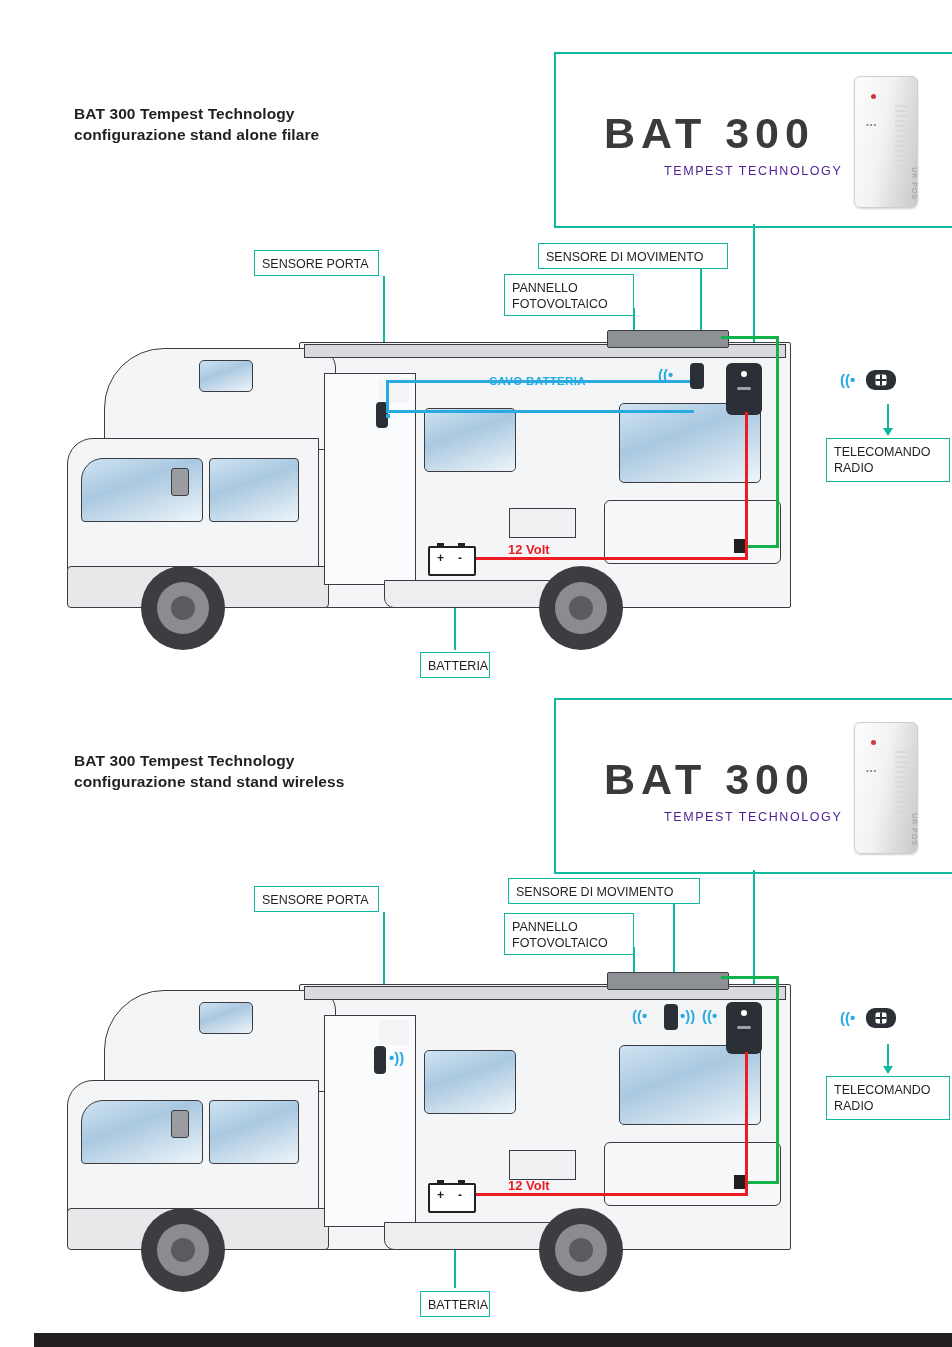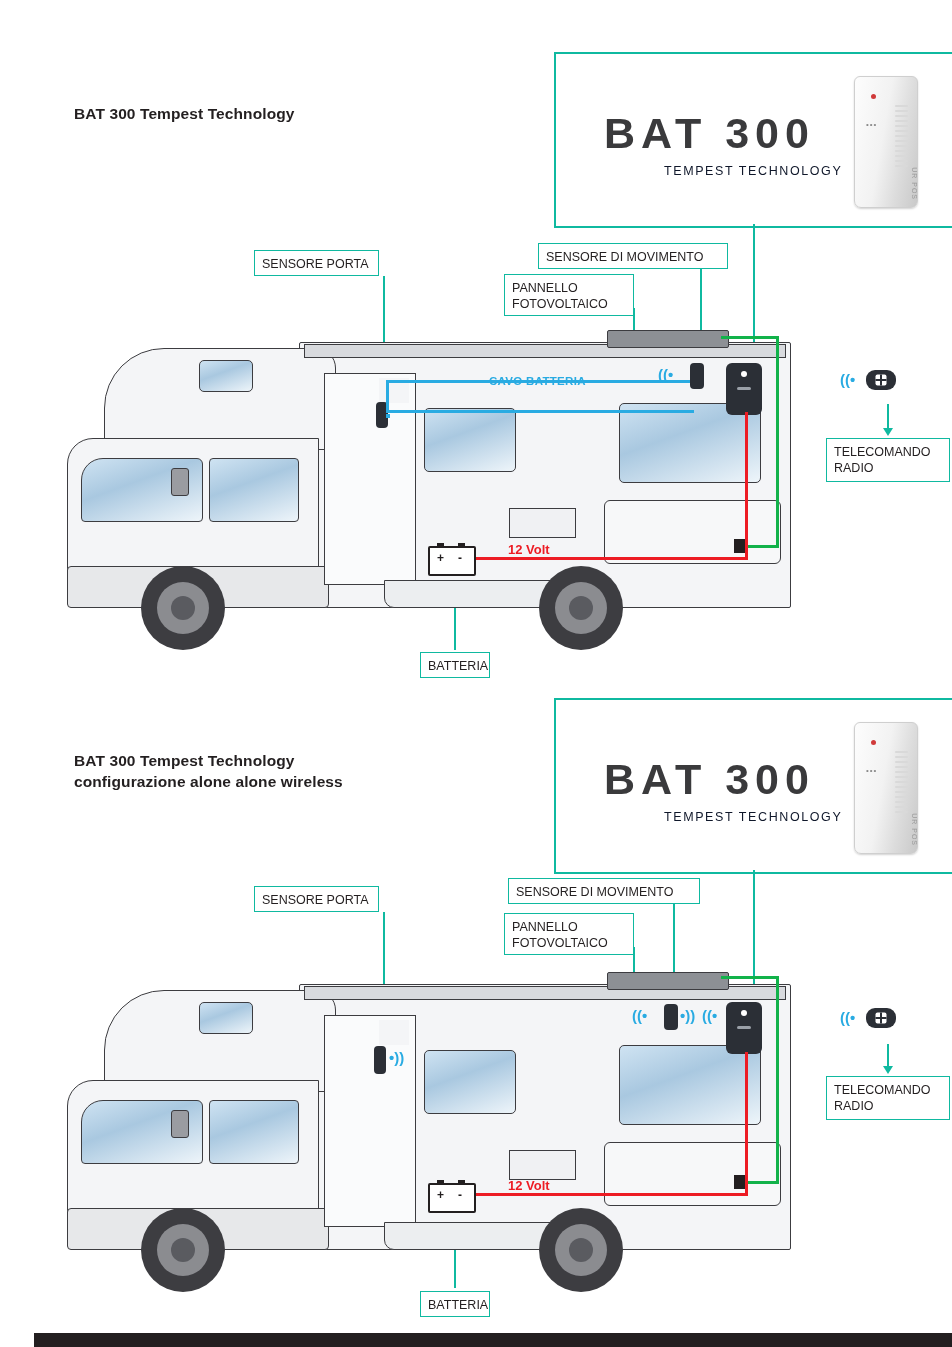--- a/index.html
+++ b/index.html
@@ -9,21 +9,21 @@
 
   .section{position:absolute;left:0;width:952px;height:660px;}
   #section-0{top:10px;}
   #section-1{top:670px;}
 
   .heading{position:absolute;font-size:15.5px;font-weight:bold;color:#231f20;line-height:1.38;letter-spacing:0.1px;}
 
   
   .product-box{position:absolute;border:2px solid #0fb9a0;background:#fff;}
   .prod-logo{position:absolute;color:#3a3a3c;font-weight:bold;letter-spacing:6px;font-size:43px;line-height:1;}
-  .prod-sub{position:absolute;color:#0f172a;font-size:12.5px;letter-spacing:1.6px;}
+  .prod-sub{position:absolute;color:#4c1d95;font-size:12.5px;letter-spacing:1.6px;}
 
   
   .dev{position:absolute;}
   .dev .body{position:absolute;left:0;top:0;width:100%;height:100%;background:linear-gradient(100deg,#fdfdfd 0%,#f2f2f2 45%,#dcdcdc 72%,#c9c9c9 100%);border-radius:6px 6px 7px 7px;border:1px solid #cfcfcf;box-shadow:0 1px 2px rgba(0,0,0,.18);}
   .dev .led{position:absolute;width:5px;height:5px;border-radius:50%;background:#d03a3a;}
   .dev .dots{position:absolute;font-size:8px;letter-spacing:1px;color:#8a8a8a;}
   .dev .vents{position:absolute;right:8px;top:22%;width:13px;height:55%;}
   .dev .vents i{display:block;height:2px;margin-bottom:3px;background:#d9d9d9;border-radius:1px;}
   .dev .brand{position:absolute;bottom:6px;right:5px;font-size:7px;color:#9a9a9a;transform:rotate(90deg);transform-origin:100% 100%;letter-spacing:1px;}
 
@@ -70,20 +70,21 @@
 </style>
 </head>
 <body>
 
 <div class="page">
 
   <div class="section" id="section-0">
 
     <div class="heading" style="left:40px; top:85px;">
       <div>BAT 300 Tempest Technology</div>
+      <div>configurazione stand alone filare</div>
     </div>
 
     <div class="product-box" style="left:520px; top:34px; width:400px; height:172px;">
       <div class="prod-logo" style="left:48px; top:58px;">BAT 300</div>
       <div class="prod-sub" style="left:108px; top:110px;">TEMPEST TECHNOLOGY</div>
 
       <div class="dev" style="left:298px; top:22px; width:62px; height:130px;">
         <div class="body"></div>
         <div class="led" style="left:17px; top:18px;"></div>
         <div class="dots" style="left:12px; top:44px;">•••</div>
@@ -214,21 +215,21 @@
       <div class="padline" style="left:50%;top:50%;transform:translate(-50%,-50%);width:11px;height:2px;"></div>
     </div>
     <div class="wave" style="left:806px; top:354px;">((•</div>
 
   </div>
 
   <div class="section" id="section-1">
 
     <div class="heading" style="left:40px; top:72px;">
       <div>BAT 300 Tempest Technology</div>
-      <div>configurazione alone alone wireless</div>
+      <div>configurazione stand stand wireless</div>
     </div>
 
     <div class="product-box" style="left:520px; top:20px; width:400px; height:172px;">
       <div class="prod-logo" style="left:48px; top:58px;">BAT 300</div>
       <div class="prod-sub" style="left:108px; top:110px;">TEMPEST TECHNOLOGY</div>
 
       <div class="dev" style="left:298px; top:22px; width:62px; height:130px;">
         <div class="body"></div>
         <div class="led" style="left:17px; top:18px;"></div>
         <div class="dots" style="left:12px; top:44px;">•••</div>

